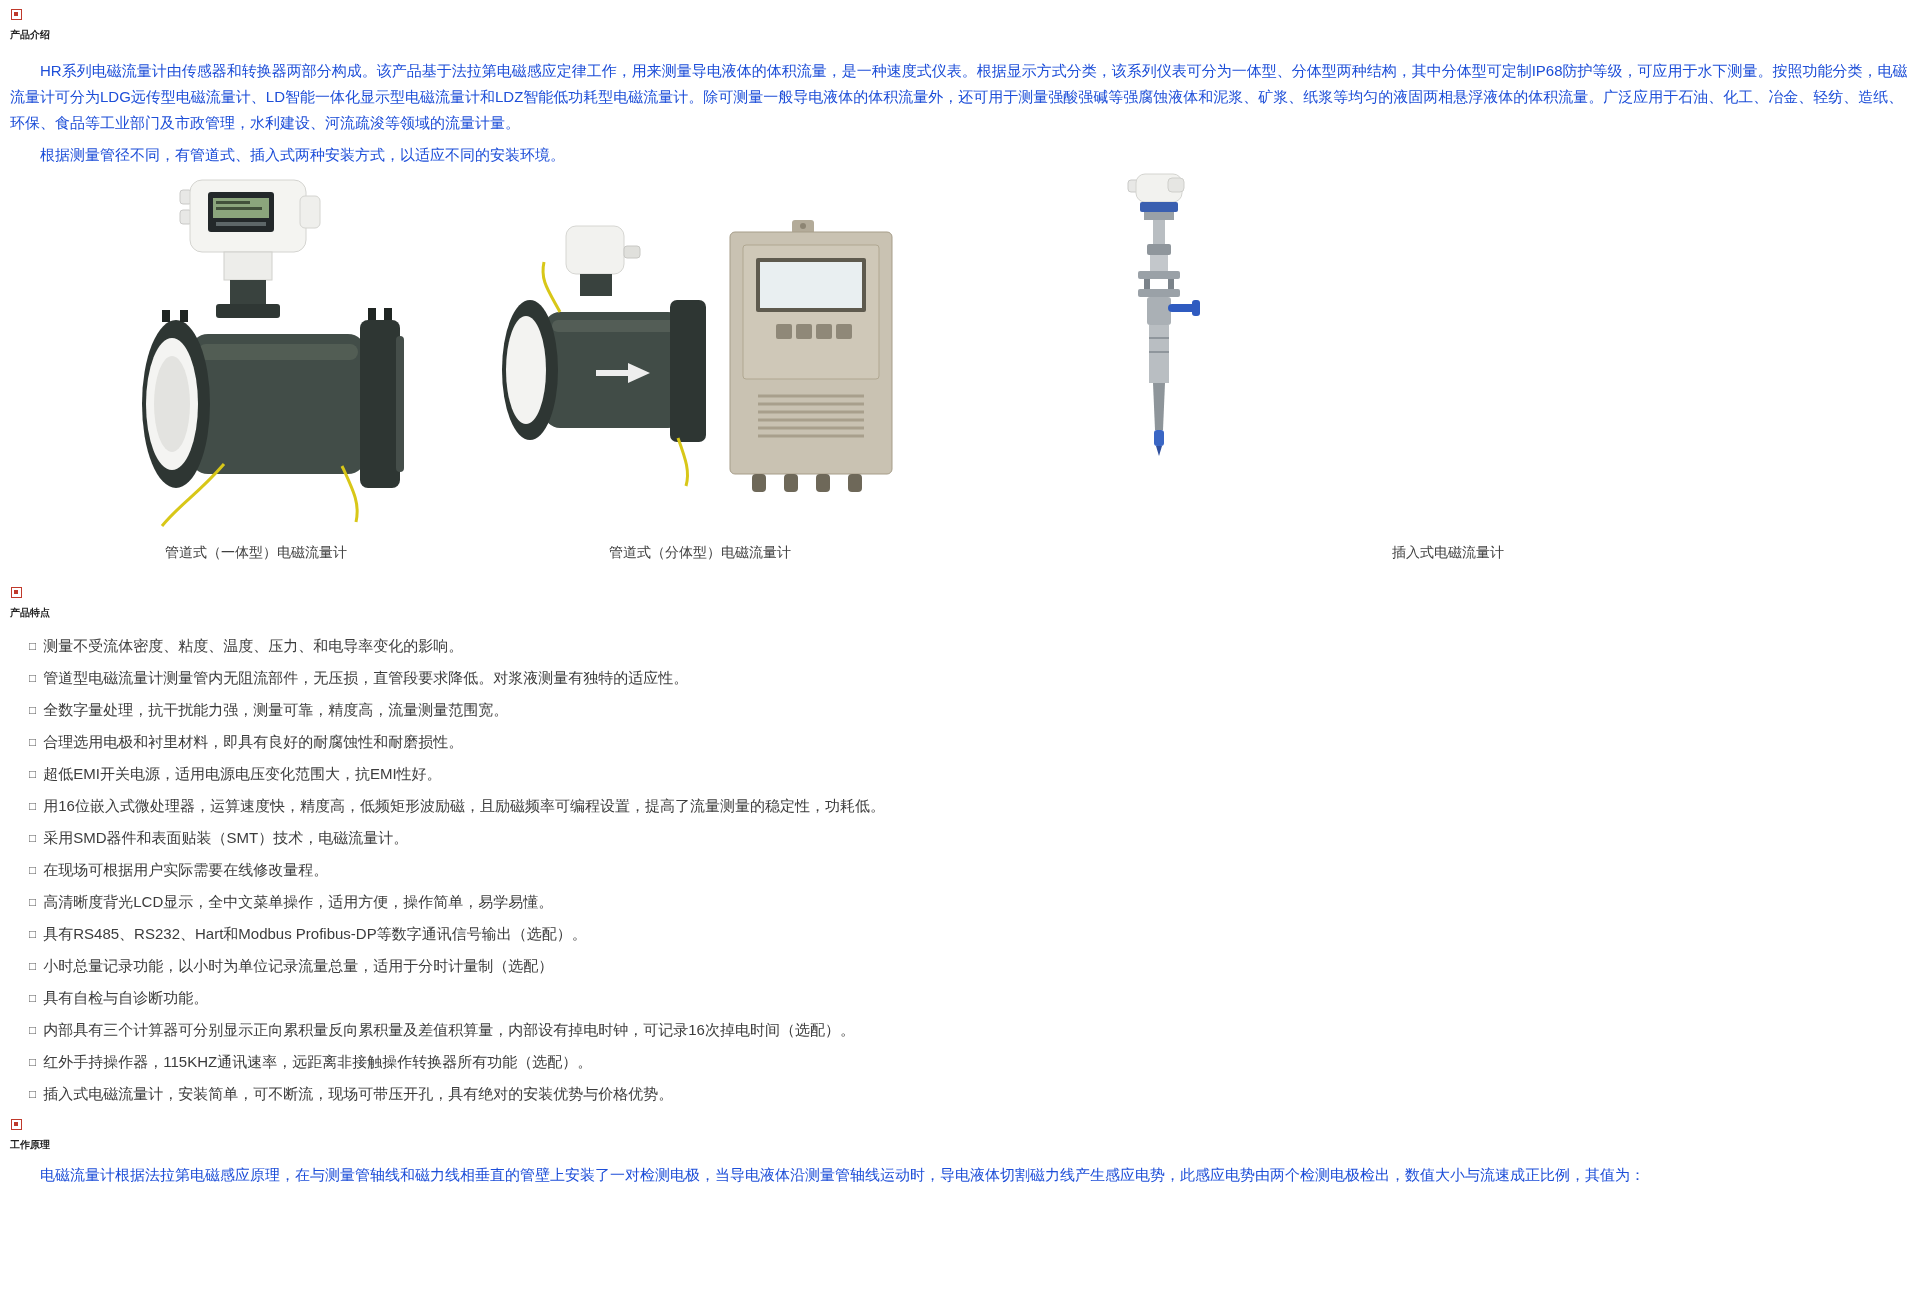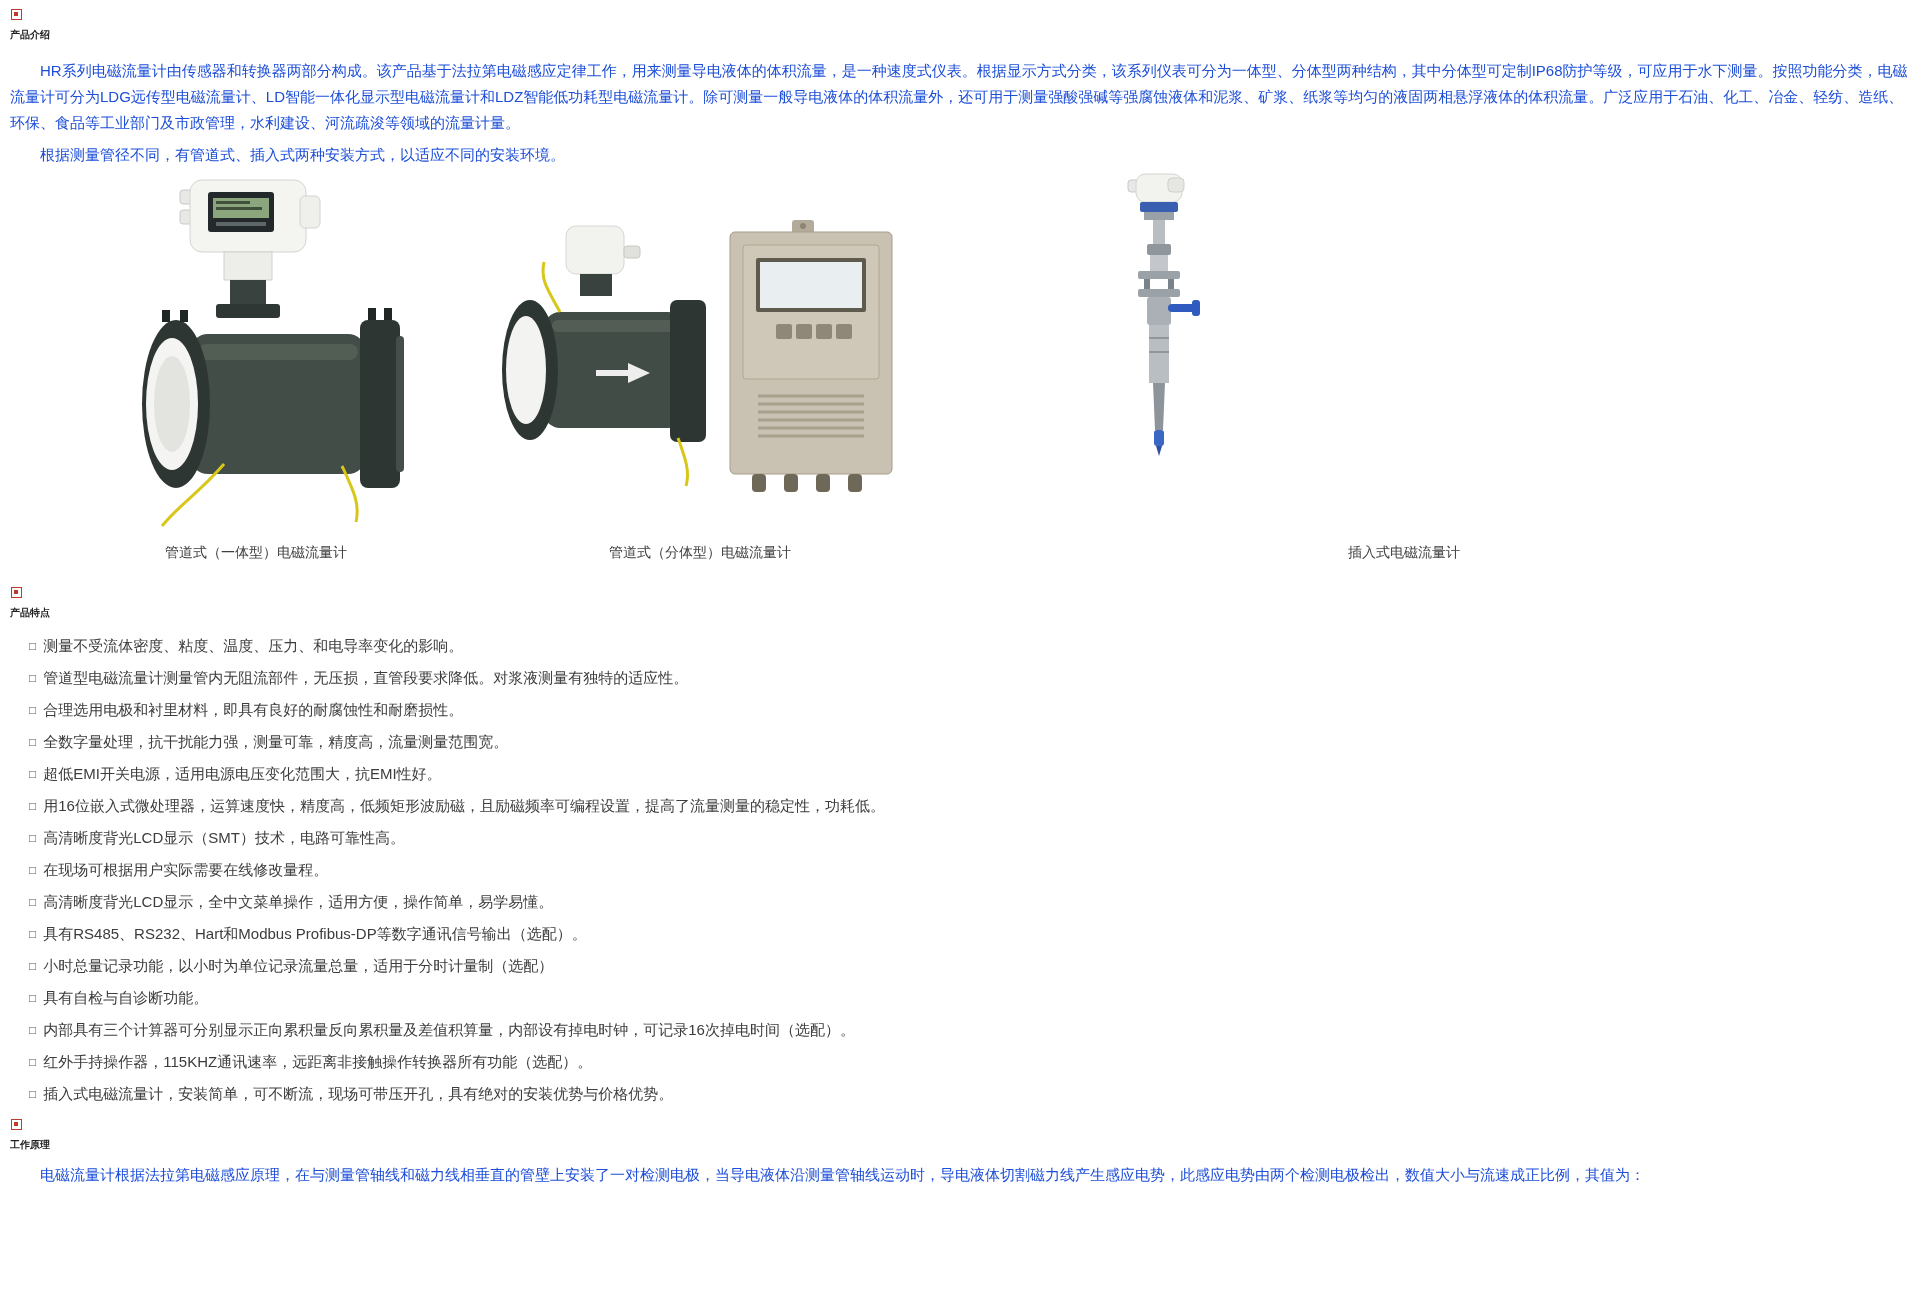--- a/index.html
+++ b/index.html
@@ -171,35 +171,35 @@
       <line x1="43" y1="166" x2="63" y2="166" stroke="#8f969c" stroke-width="2"></line>
       <line x1="43" y1="180" x2="63" y2="180" stroke="#8f969c" stroke-width="2"></line>
 
       <polygon points="47,211 59,211 57,258 49,258" fill="#8e959a"></polygon>
       <rect x="48" y="258" width="10" height="16" rx="3" fill="#3a66c4"></rect>
       <polygon points="50,274 56,274 53,284" fill="#2f4f9e"></polygon>
     </svg>
 
     <div class="caption" style="left:246px;">管道式（一体型）电磁流量计</div>
     <div class="caption" style="left:690px;">管道式（分体型）电磁流量计</div>
-    <div class="caption" style="left:1394px;">插入式电磁流量计</div>
+    <div class="caption" style="left:1438px;">插入式电磁流量计</div>
   </div>
 
   
   <span class="section-icon"></span>
   <div class="sec-title">产品特点</div>
 
   <ul class="features">
     <li><span class="bullet">□</span><span>测量不受流体密度、粘度、温度、压力、和电导率变化的影响。</span></li>
     <li><span class="bullet">□</span><span>管道型电磁流量计测量管内无阻流部件，无压损，直管段要求降低。对浆液测量有独特的适应性。</span></li>
+    <li><span class="bullet">□</span><span>全数字量处理，抗干扰能力强，测量可靠，精度高，流量测量范围宽。</span></li>
     <li><span class="bullet">□</span><span>合理选用电极和衬里材料，即具有良好的耐腐蚀性和耐磨损性。</span></li>
-    <li><span class="bullet">□</span><span>全数字量处理，抗干扰能力强，测量可靠，精度高，流量测量范围宽。</span></li>
     <li><span class="bullet">□</span><span>超低EMI开关电源，适用电源电压变化范围大，抗EMI性好。</span></li>
     <li><span class="bullet">□</span><span>用16位嵌入式微处理器，运算速度快，精度高，低频矩形波励磁，且励磁频率可编程设置，提高了流量测量的稳定性，功耗低。</span></li>
-    <li><span class="bullet">□</span><span>高清晰度背光LCD显示（SMT）技术，电路可靠性高。</span></li>
+    <li><span class="bullet">□</span><span>采用SMD器件和表面贴装（SMT）技术，电磁流量计。</span></li>
     <li><span class="bullet">□</span><span>在现场可根据用户实际需要在线修改量程。</span></li>
     <li><span class="bullet">□</span><span>高清晰度背光LCD显示，全中文菜单操作，适用方便，操作简单，易学易懂。</span></li>
     <li><span class="bullet">□</span><span>具有RS485、RS232、Hart和Modbus Profibus-DP等数字通讯信号输出（选配）。</span></li>
     <li><span class="bullet">□</span><span>小时总量记录功能，以小时为单位记录流量总量，适用于分时计量制（选配）</span></li>
     <li><span class="bullet">□</span><span>具有自检与自诊断功能。</span></li>
     <li><span class="bullet">□</span><span>内部具有三个计算器可分别显示正向累积量反向累积量及差值积算量，内部设有掉电时钟，可记录16次掉电时间（选配）。</span></li>
     <li><span class="bullet">□</span><span>红外手持操作器，115KHZ通讯速率，远距离非接触操作转换器所有功能（选配）。</span></li>
     <li><span class="bullet">□</span><span>插入式电磁流量计，安装简单，可不断流，现场可带压开孔，具有绝对的安装优势与价格优势。</span></li>
   </ul>
 

